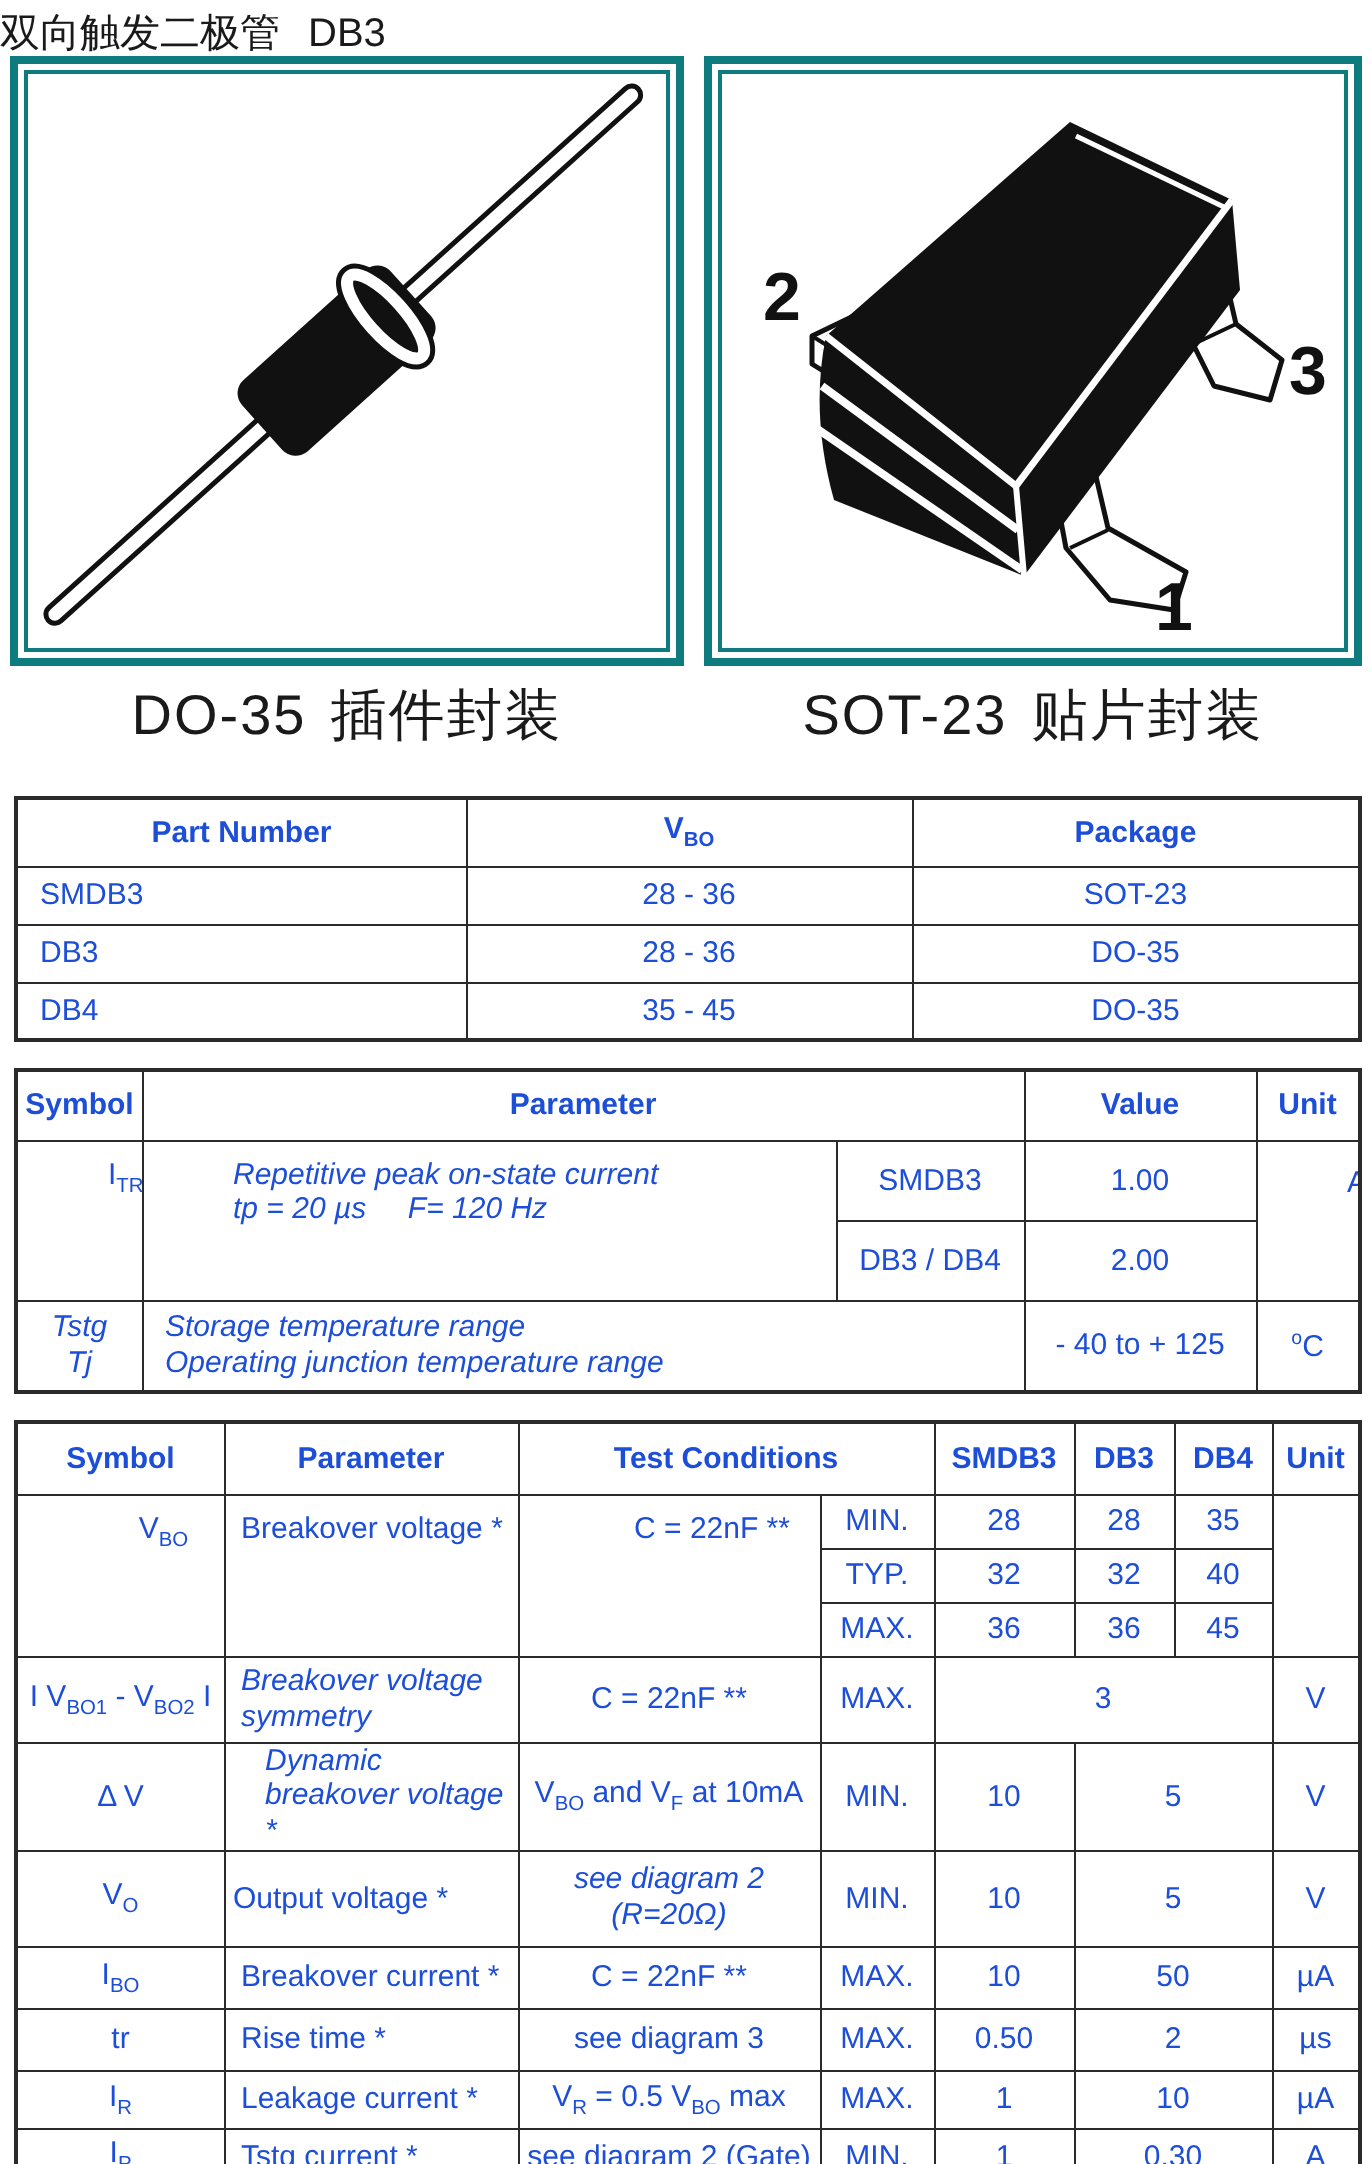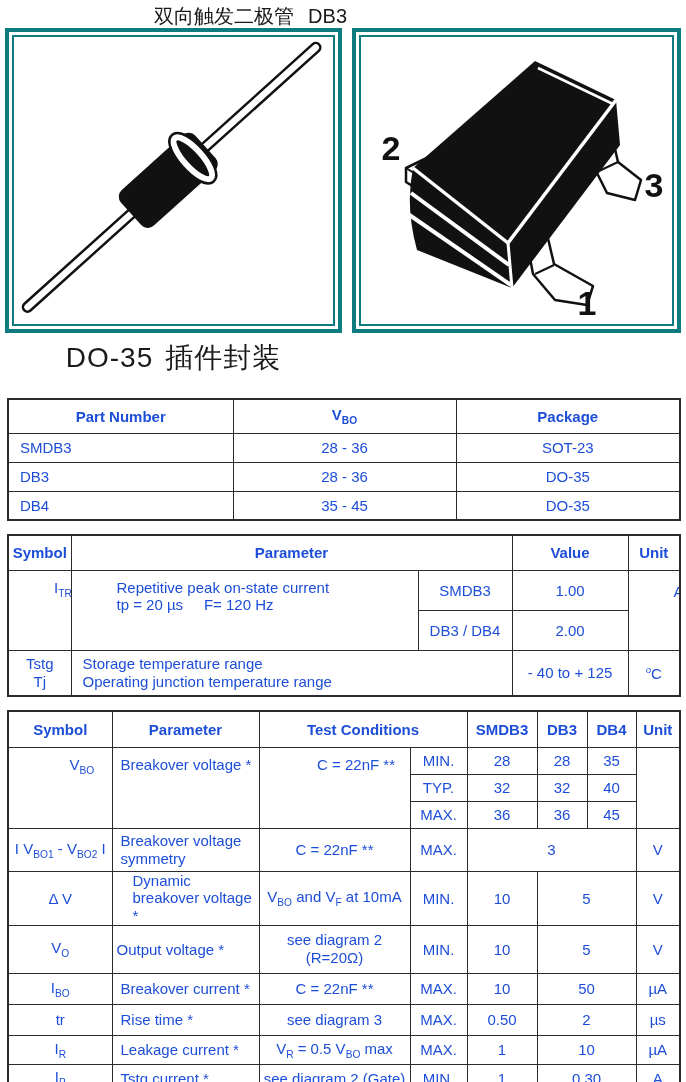--- a/index.html
+++ b/index.html
@@ -6,21 +6,21 @@
   html,body { margin:0; padding:0; }
   body {
     width: 686px; height: 1082px;
     background: #ffffff;
     font-family: "Liberation Sans", sans-serif;
     color: #1a1a1a;
     overflow: hidden;
   }
   
   .titles-row { display:flex; padding-top:4px; height:28px; align-items:center; }
-  .title-left  { width:347px; text-align:right; font-size:20px; }
+  .title-left  { width:347px; text-align:left; font-size:20px; }
   .title-right { flex:1; text-align:center; font-size:20px;margin-top:44px; }
   .title-part { margin-left:14px; }
   
   .figures-row { display:flex; gap:10px; padding-left:5px; }
   .frame { border:4px solid #0e7c7e; padding:3px; background:#fff; }
   .frame-inner { border:2px solid #0e7c7e; width:100%; height:100%; }
   .frame-left  { width:337px; height:305px; }
   .frame-right { width:329px; height:305px; }
   svg { display:block; }
   
@@ -32,21 +32,21 @@
   table {
     border-collapse:collapse; table-layout:fixed;
     margin-left:7px; width:672px;
     font-size:15px; color:#1d4ed8;
     border:2.5px solid #2b2b2b;
   }
   th, td { border:1.5px solid #2b2b2b; text-align:center; padding:0 2px; overflow:hidden; }
   th { font-weight:bold; }
   .tleft { text-align:left; padding-left:11px; }
   .vtop  { vertical-align:top; padding-top:8px;padding-left:45px; }
-  .two-line { line-height:1.18; }
+  .two-line { line-height:1.18;font-style:italic; }
   sub { font-size:68%; }
   sup { font-size:65%; }
   .t1 { margin-top:22px; }
   .t1 th { height:34px; }
   .t1 td { height:29px; }
   .t2 { margin-top:13px; }
   .t2 th { height:35px; }
   .row-itrm td  { height:40px; }
   .row-tstg td  { height:46px; }
   .t3 { margin-top:13px; }
@@ -108,20 +108,23 @@
         <text x="293" y="160" font-size="34" font-weight="bold" fill="#111" text-anchor="middle">3</text>
         <text x="226" y="278" font-size="34" font-weight="bold" fill="#111" text-anchor="middle">1</text>
       </svg>
     </div>
   </div>
 </div>
 
 <div class="captions-row">
   <div class="caption-left">
     <span>DO-35</span><span class="caption-cn">插件封装</span>
+  </div>
+  <div class="caption-right">
+    <span>SOT-23</span><span class="caption-cn">贴片封装</span>
   </div>
 </div>
 
 <table class="t1">
   <colgroup>
       <col style="width:225px">
       <col style="width:223px">
       <col style="width:224px">
     </colgroup>
   <tbody>

